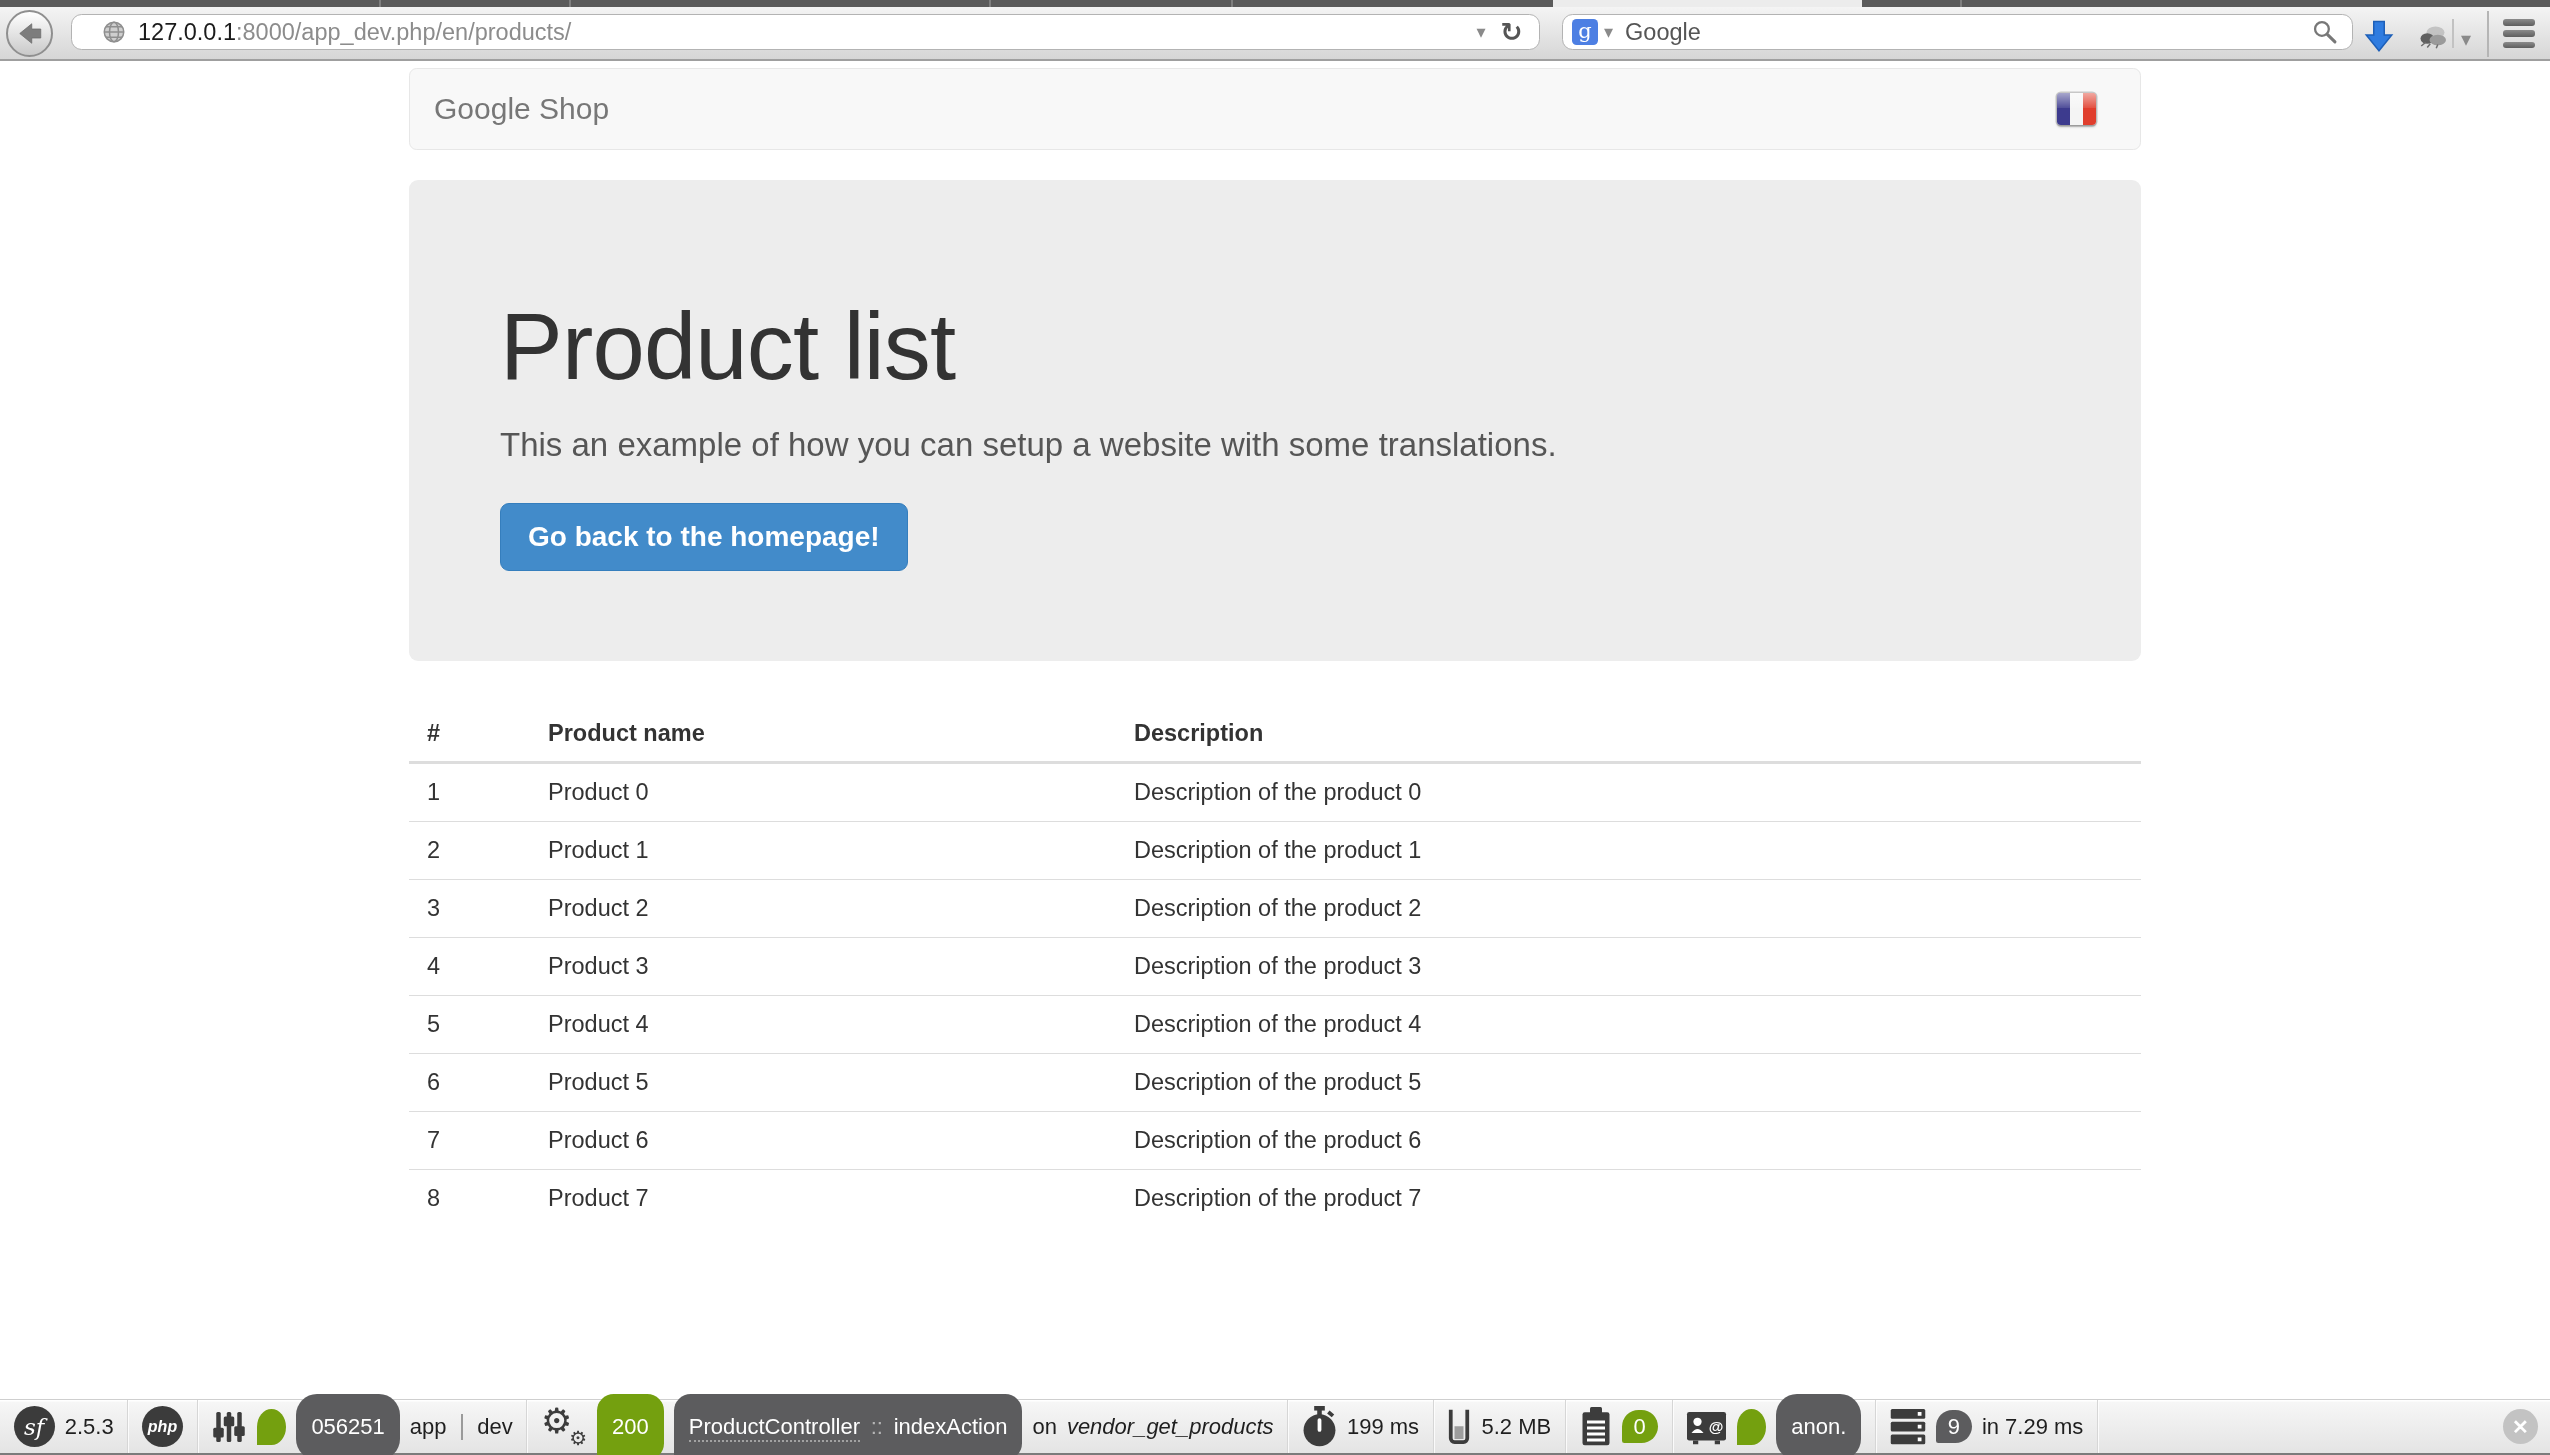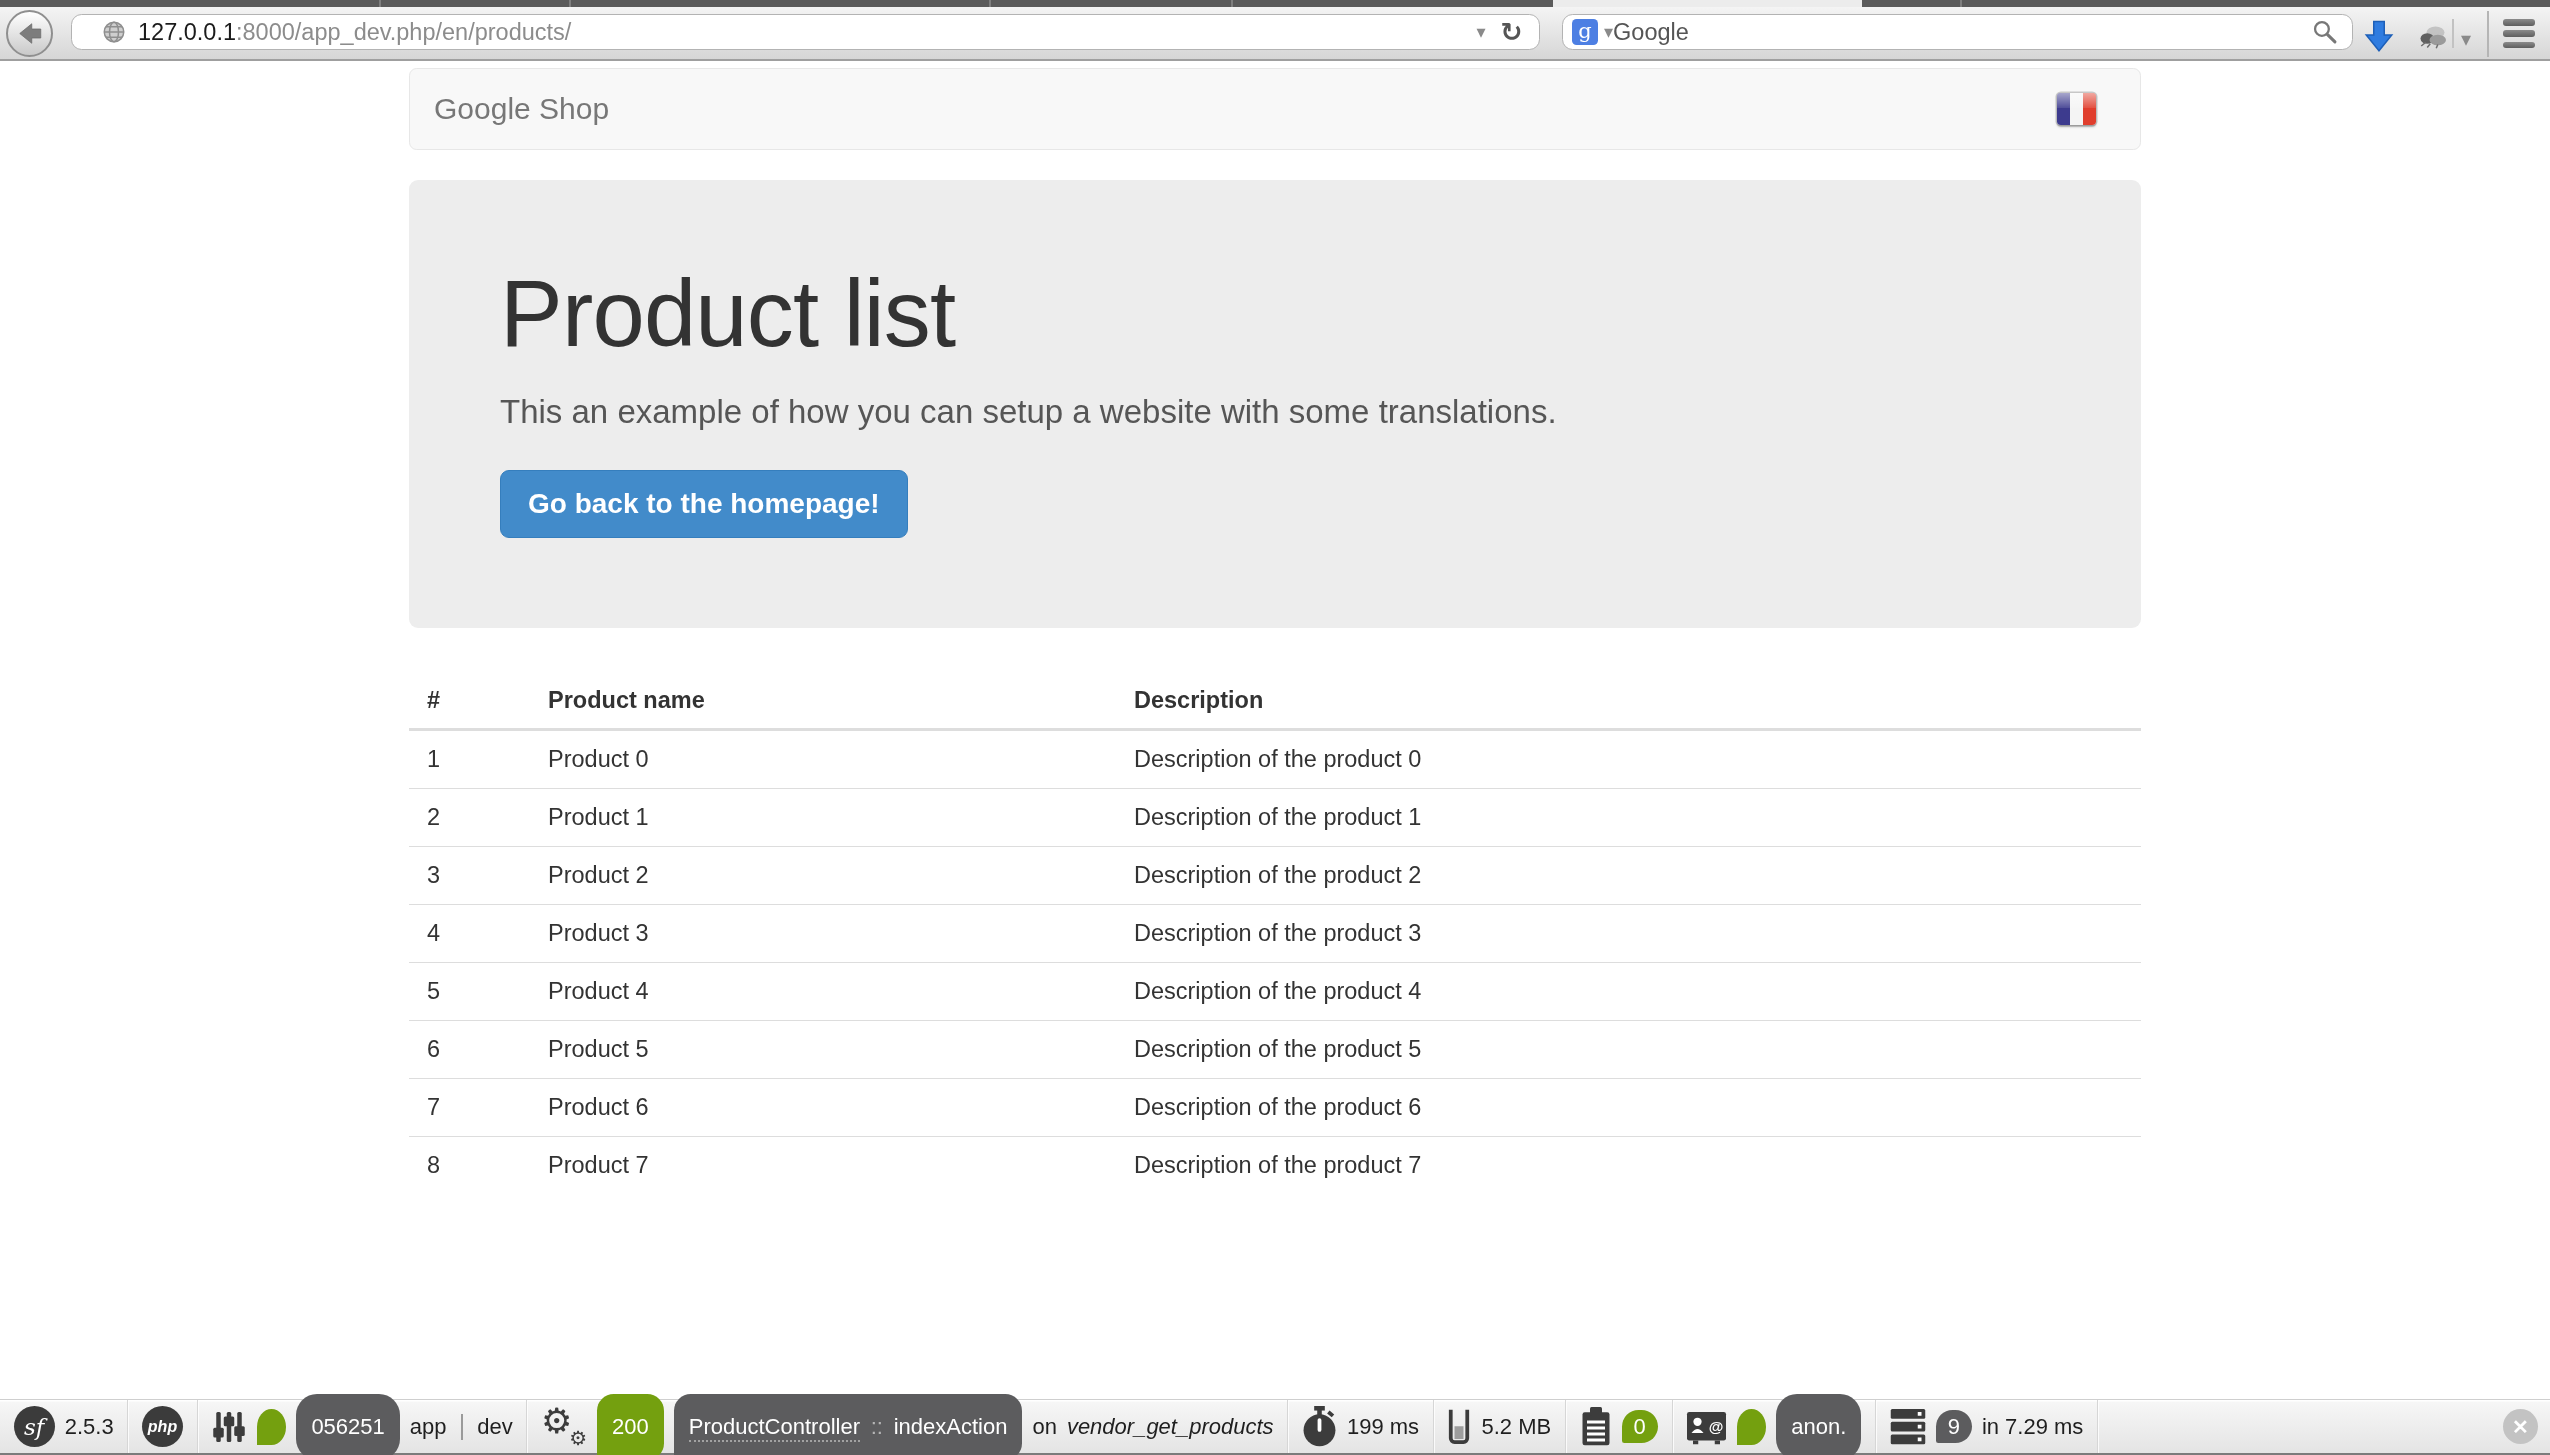--- a/index.html
+++ b/index.html
@@ -26,21 +26,21 @@
   .url-right { margin-left: auto; display: flex; align-items: center; gap: 15px; padding-right: 16.7px; }
   .caret { color: #8a8a8a; font-size: 18px; line-height: 1; }
   .reload { color: #555; font-size: 26px; line-height: 1; font-weight: bold; }
 
   .searchbar { position: absolute; left: 1562px; top: 7.6px; width: 791px; height: 36px; background: #fff;
                border: 1.5px solid #b3b3b3; border-radius: 10.6px; display: flex; align-items: center; }
   .g-logo { width: 26px; height: 26px; margin-left: 9px; border-radius: 4.6px; background: #4d7fe3;
             color: #fff; font-family: "DejaVu Serif", serif; font-size: 21px; line-height: 24px;
             text-align: center; }
   .searchbar .caret { margin-left: 6px; }
-  .search-ph { font-size: 23.5px; color: #555; }
+  .search-ph { margin-left: 12px; font-size: 23.5px; color: #555; }
   .search-mag { margin-left: auto; margin-right: 13.7px; display: flex; }
   .dl-icon { position: absolute; left: 2364px; top: 13.7px; }
   .addon-icon { position: absolute; left: 2415px; top: 15px; opacity: .85; }
   .thin-line { position: absolute; left: 2452px; top: 12px; width: 1.5px; height: 29px; background: #c2c2c2; }
   .chrome-caret { position: absolute; left: 2461px; top: 20px; color: #8a8a8a; font-size: 20px; }
   .chrome-sep { position: absolute; left: 2487px; top: 4.6px; width: 1.5px; height: 46px; background: #b5b5b5; }
   .menu-btn { position: absolute; left: 2503px; top: 12px; width: 32px; display: flex; flex-direction: column; gap: 4.6px;
               background: none; border: none; }
   .menu-bar { width: 32px; height: 6.8px; border-radius: 3px; background: linear-gradient(#8b8b8b, #5e5e5e); }
 
@@ -53,21 +53,21 @@
   .brand { display: inline-block; margin-left: 24px; line-height: 79px; font-size: 30px; color: #777; }
   .flag { position: absolute; right: 44px; top: 24px; width: 39px; height: 32px; border-radius: 3.8px;
           overflow: hidden; box-shadow: 0 0 0 1.5px rgba(0,0,0,0.18), 0 1.5px 2.3px rgba(0,0,0,0.25);
           display: flex; }
   .flag .b { width: 34%; background: #3d3b8e; }
   .flag .w { width: 32%; background: #f4f4f4; }
   .flag .r { width: 34%; background: #e03e2d; }
   .flag::after { content: ""; position: absolute; left: 0; top: 0; width: 100%; height: 45%;
                  background: linear-gradient(rgba(255,255,255,0.55), rgba(255,255,255,0.1)); }
 
-  .jumbotron { margin-top: 30px; padding: 80px 91px 90px; background: #ededed; border-radius: 9px; }
+  .jumbotron { margin-top: 30px; padding: 113px 91px 90px; background: #ededed; border-radius: 9px; }
   .jumbo-title { font-size: 94px; font-weight: 500; color: #333; letter-spacing: -0.8px; }
   .jumbo-sub { margin-top: 25px; font-size: 33px; font-weight: 400; color: #565656; }
   .jumbo-btn { display: inline-block; margin-top: 39px; padding: 16.7px 27px; background: #428bca;
                border: 1.5px solid #357ebd; border-radius: 9px; color: #fff; font-size: 28px;
                font-weight: 600; text-decoration: none; }
 
   .products { width: 100%; margin-top: 43px; border-collapse: collapse; table-layout: fixed; }
   .products col.c1 { width: 121px; }
   .products col.c2 { width: 586px; }
   .products th { text-align: left; font-size: 23.5px; font-weight: bold; color: #333;

